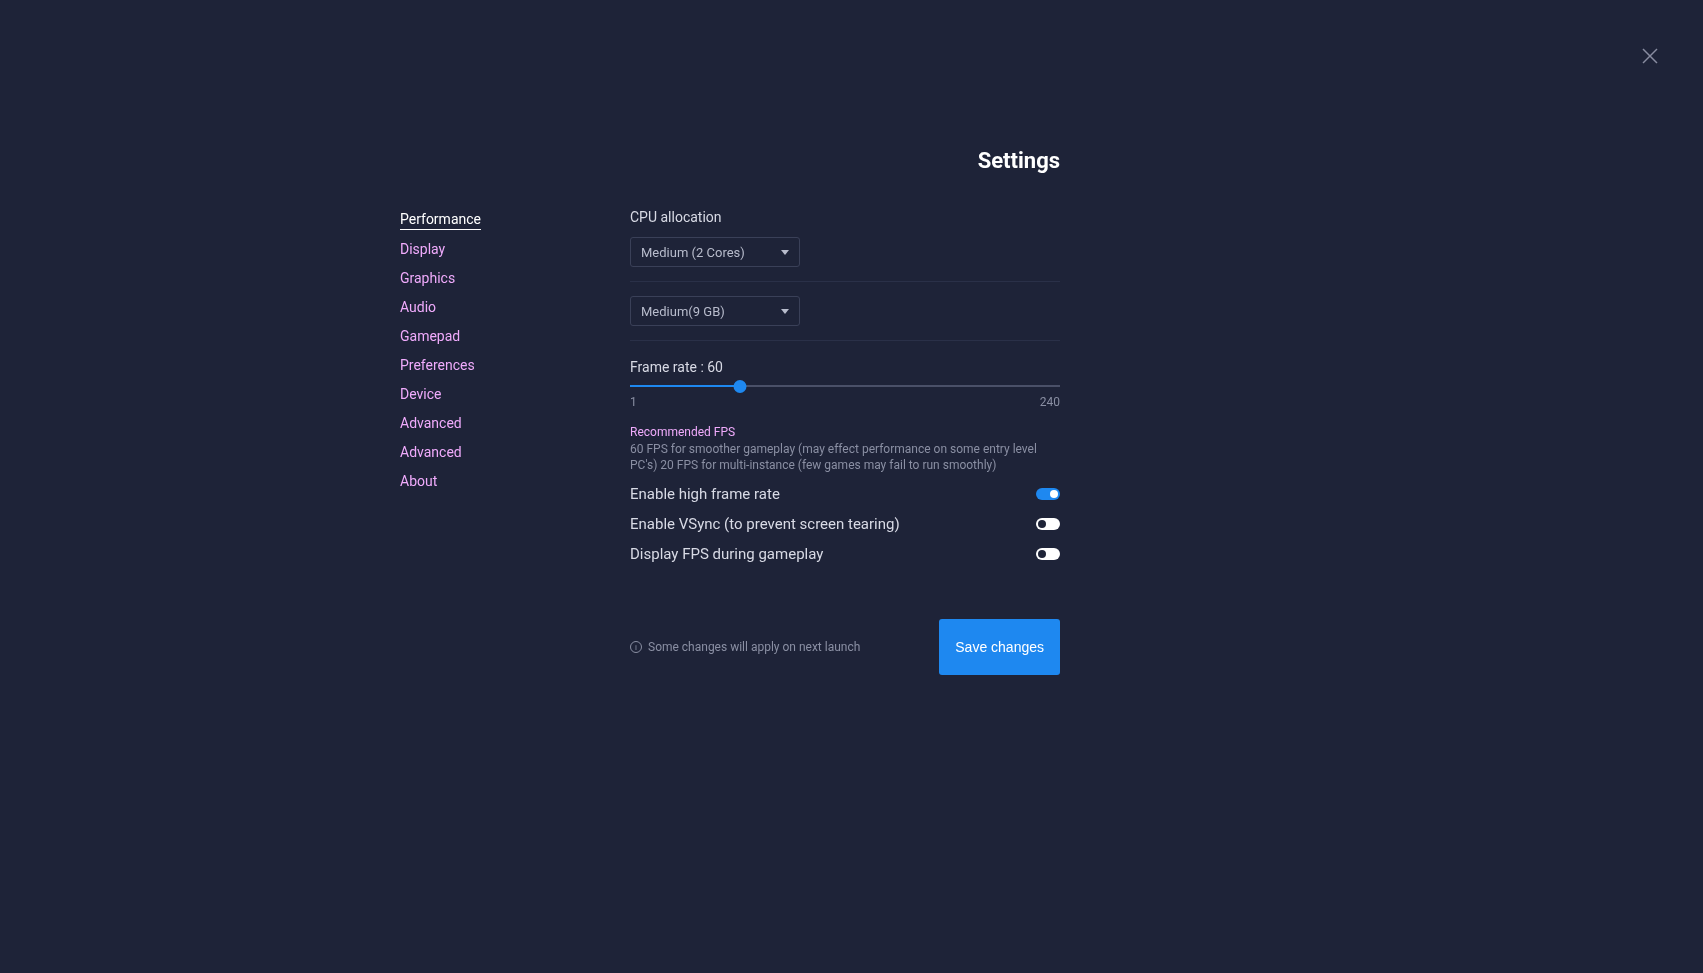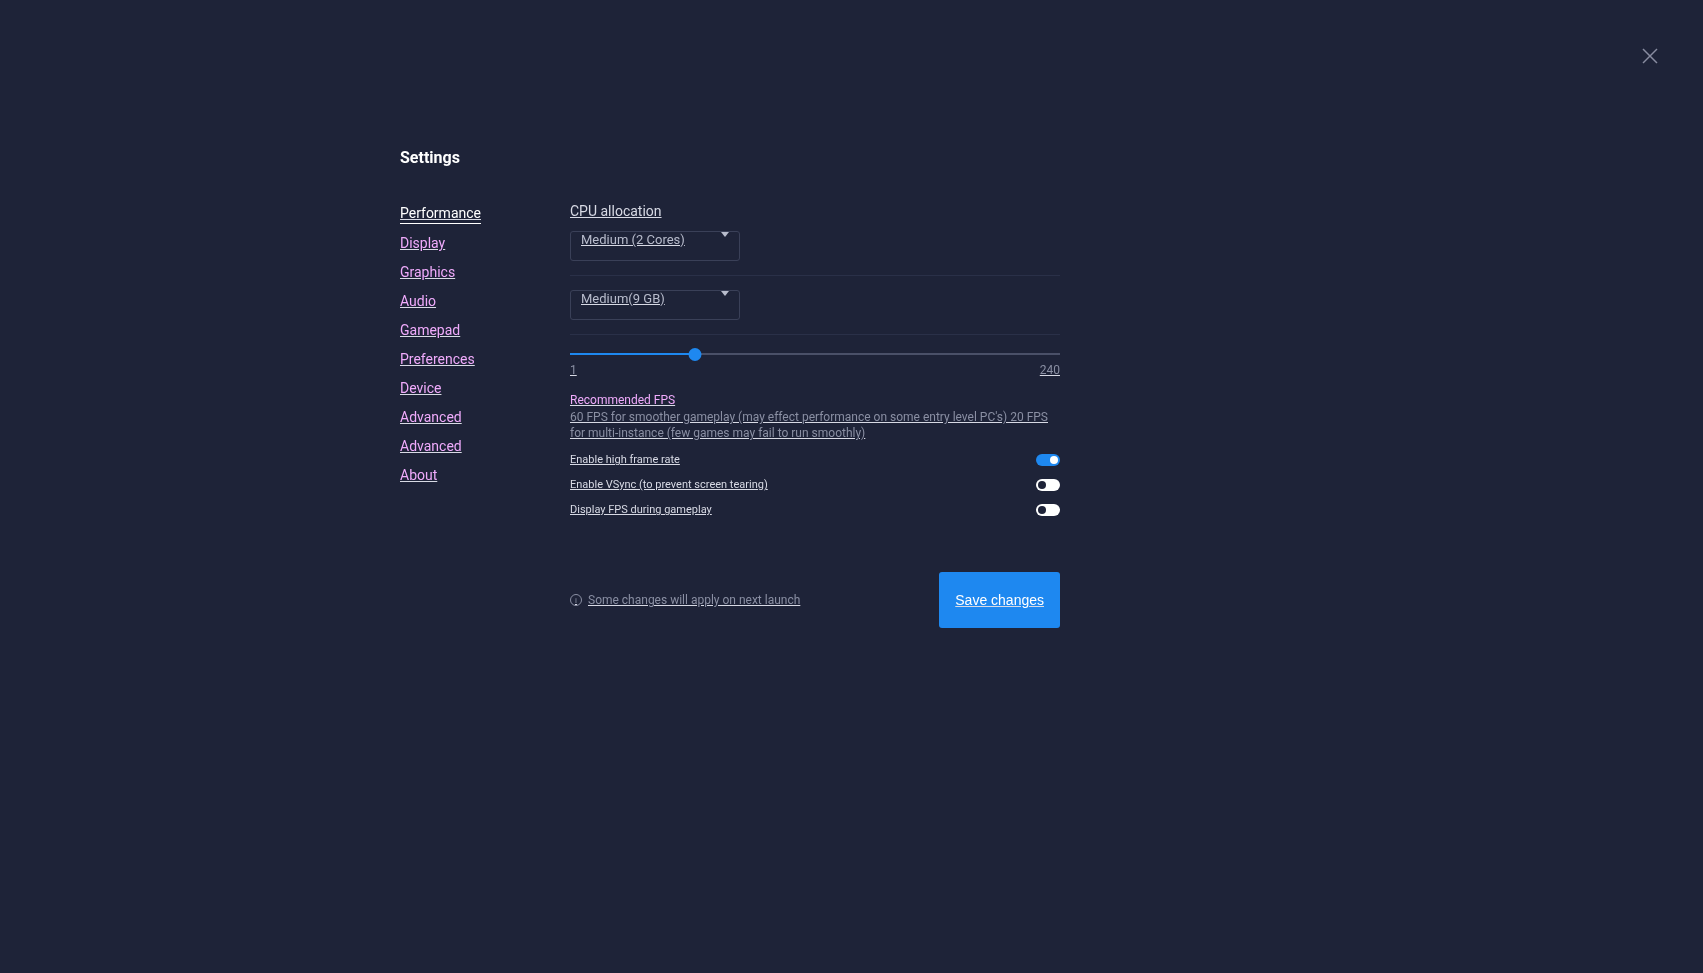--- a/index.html
+++ b/index.html
@@ -23,30 +23,30 @@
 }
 .close-btn svg { width:100%; height:100%; }
 
 .container {
   position:absolute;
   left:400px;
   top:148px;
   width:660px;
 }
 .title {
-  font-size:16px;
+  font-size:22px;
   font-weight:700;
   color:#ffffff;
   margin-bottom:36px;
+  text-align:right;
 }
 
 .layout {
   display:flex;
-  gap:60px;
-  text-decoration:underline;
+  gap:120px;
 }
 .sidebar {
   width:110px;
   display:flex;
   flex-direction:column;
   gap:11px;
   padding-top:2px;
 }
 .sidebar-item {
   font-size:14px;
@@ -86,23 +86,23 @@
 }
 
 .select {
   width:170px;
   height:30px;
   background:transparent;
   border:1px solid #3a4058;
   border-radius:3px;
   color:#b8bccc;
   font-size:13px;
-  padding:0 10px;
-  display:flex;
-  align-items:flex-start;
+  padding:13px 10px;
+  display:flex;
+  align-items:center;
   justify-content:space-between;
   cursor:pointer;
 }
 .select .caret {
   width:0; height:0;
   border-left:4px solid transparent;
   border-right:4px solid transparent;
   border-top:5px solid #b8bccc;
 }
 
@@ -165,21 +165,21 @@
   line-height:1.35;
 }
 
 .toggle-row {
   display:flex;
   justify-content:space-between;
   align-items:center;
   margin-top:12px;
 }
 .toggle-row .tlabel {
-  font-size:11px;
+  font-size:15px;
   color:#d8dae5;
 }
 .toggle {
   width:24px; height:12px;
   border-radius:7px;
   position:relative;
   cursor:pointer;
 }
 .toggle.on { background:#1e88f0; }
 .toggle.off { background:#ffffff; }
@@ -265,20 +265,23 @@
 
       <div class="section">
         <div class="select">
           <span>Medium(9 GB)</span>
           <span class="caret"></span>
         </div>
       </div>
 
 
       <div class="section noborder frame-section">
+        <div class="frame-label">
+          <span>Frame rate : </span><span>60</span>
+        </div>
         <div class="slider-wrap">
           <div class="slider-track">
             <div class="slider-fill" style="width:25.5%"></div>
             <div class="slider-thumb" style="left:25.5%"></div>
           </div>
         </div>
         <div class="slider-minmax">
           <span>1</span>
           <span>240</span>
         </div>

